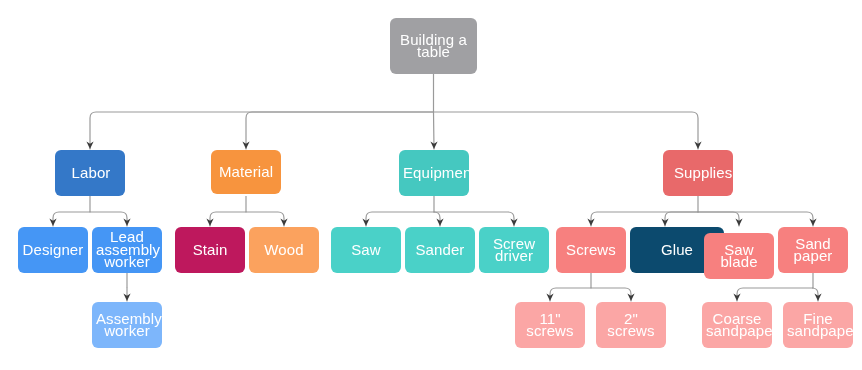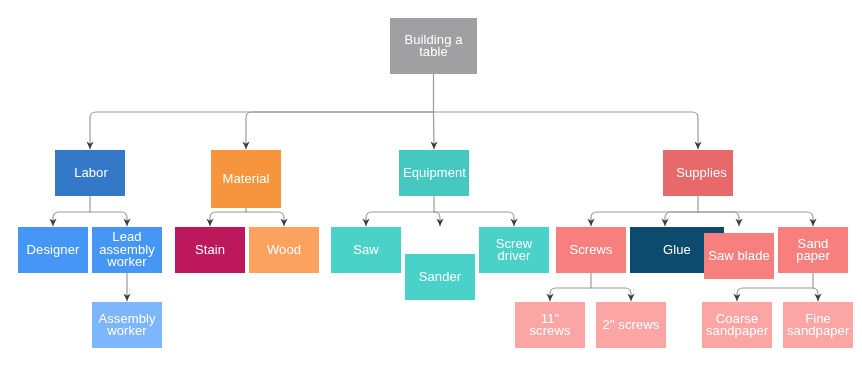--- a/index.html
+++ b/index.html
@@ -22,27 +22,27 @@
     position: absolute;
     left: 0;
     top: 0;
     width: 862px;
     height: 370px;
     pointer-events: none;
   }
   .node {
     position: absolute;
     box-sizing: border-box;
-    border-radius: 0;
+    border-radius: 6px;
     display: flex;
     align-items: center;
     justify-content: center;
     text-align: center;
     color: #ffffff;
-    font-size: 13px;
+    font-size: 15px;
     line-height: 12.5px;
     letter-spacing: 0.1px;
     padding: 2px 4px;
     z-index: 2;
     -webkit-font-smoothing: antialiased;
   }
   .node .label {
     display: block;
     width: 100%;
     white-space: pre-line;
@@ -111,21 +111,21 @@
       </g>
   </svg>
 
   <div id="node-layer">
       <div class="node" style="left: 390px; top: 18px; width: 87px; height: 56px; background: rgb(160, 160, 163);">
         <span class="label">Building a table</span>
       </div>
       <div class="node" style="left: 55px; top: 150px; width: 70px; height: 46px; background: rgb(52, 120, 200); padding-left: 6px;">
         <span class="label">Labor</span>
       </div>
-      <div class="node" style="left: 211px; top: 150px; width: 70px; height: 58px; background: rgb(247, 148, 62);">
+      <div class="node" style="left: 211px; top: 150px; width: 70px; height: 44px; background: rgb(247, 148, 62);">
         <span class="label">Material</span>
       </div>
       <div class="node" style="left: 399px; top: 150px; width: 70px; height: 46px; background: rgb(69, 200, 192);">
         <span class="label">Equipment</span>
       </div>
       <div class="node" style="left: 663px; top: 150px; width: 70px; height: 46px; background: rgb(232, 105, 106); padding-left: 11px;">
         <span class="label">Supplies</span>
       </div>
       <div class="node" style="left: 18px; top: 227px; width: 70px; height: 46px; background: rgb(69, 150, 245);">
         <span class="label">Designer</span>
@@ -137,21 +137,21 @@
       </div>
       <div class="node" style="left: 175px; top: 227px; width: 70px; height: 46px; background: #be185d;">
         <span class="label">Stain</span>
       </div>
       <div class="node" style="left: 249px; top: 227px; width: 70px; height: 46px; background: rgb(251, 162, 94);">
         <span class="label">Wood</span>
       </div>
       <div class="node" style="left: 331px; top: 227px; width: 70px; height: 46px; background: rgb(74, 209, 200);">
         <span class="label">Saw</span>
       </div>
-      <div class="node" style="left: 405px; top: 227px; width: 70px; height: 46px; background: rgb(74, 209, 200); margin-top: 27px;">
+      <div class="node" style="left: 405px; top: 227px; width: 70px; height: 46px; background: rgb(74, 209, 200);">
         <span class="label">Sander</span>
       </div>
       <div class="node" style="left: 479px; top: 227px; width: 70px; height: 46px; background: rgb(74, 209, 200);">
         <span class="label">Screw driver</span>
       </div>
       <div class="node" style="left: 556px; top: 227px; width: 70px; height: 46px; background: rgb(247, 128, 127);">
         <span class="label">Screws</span>
       </div>
       <div class="node" style="left: 630px; top: 227px; width: 94px; height: 46px; background: #0c4a6e;">
         <span class="label">Glue</span>

